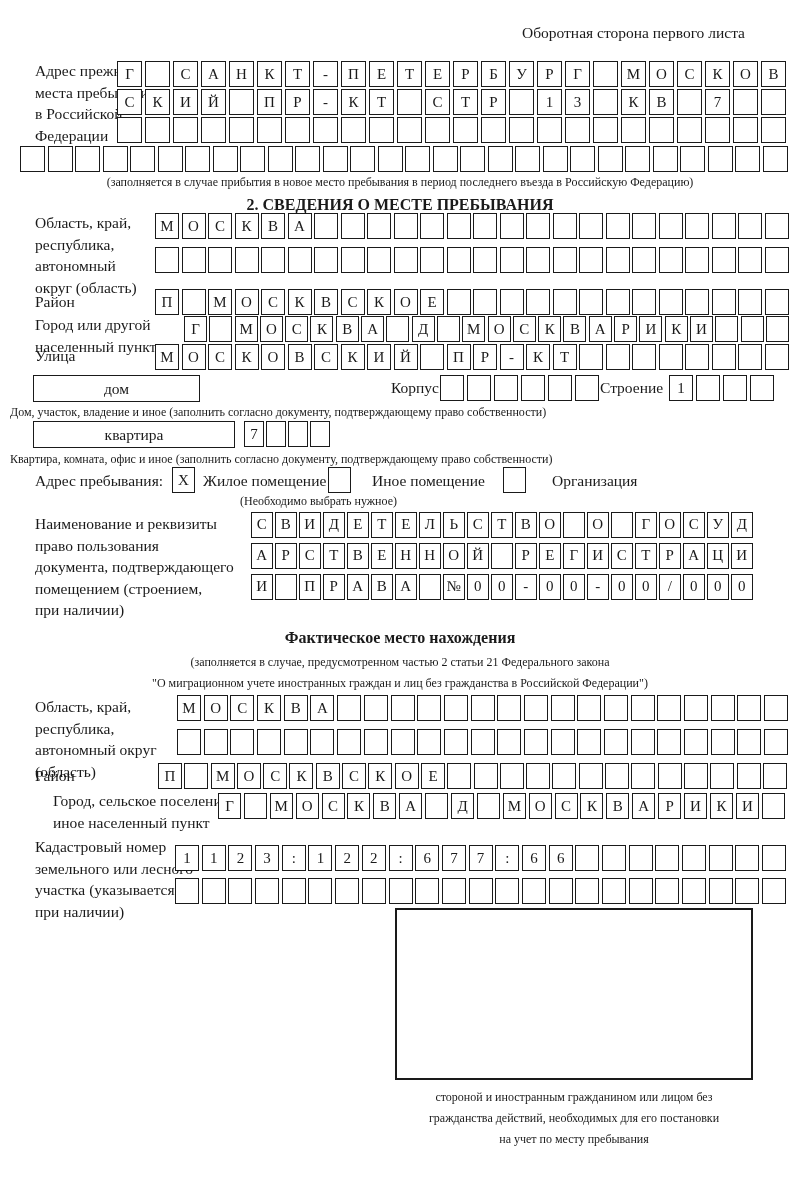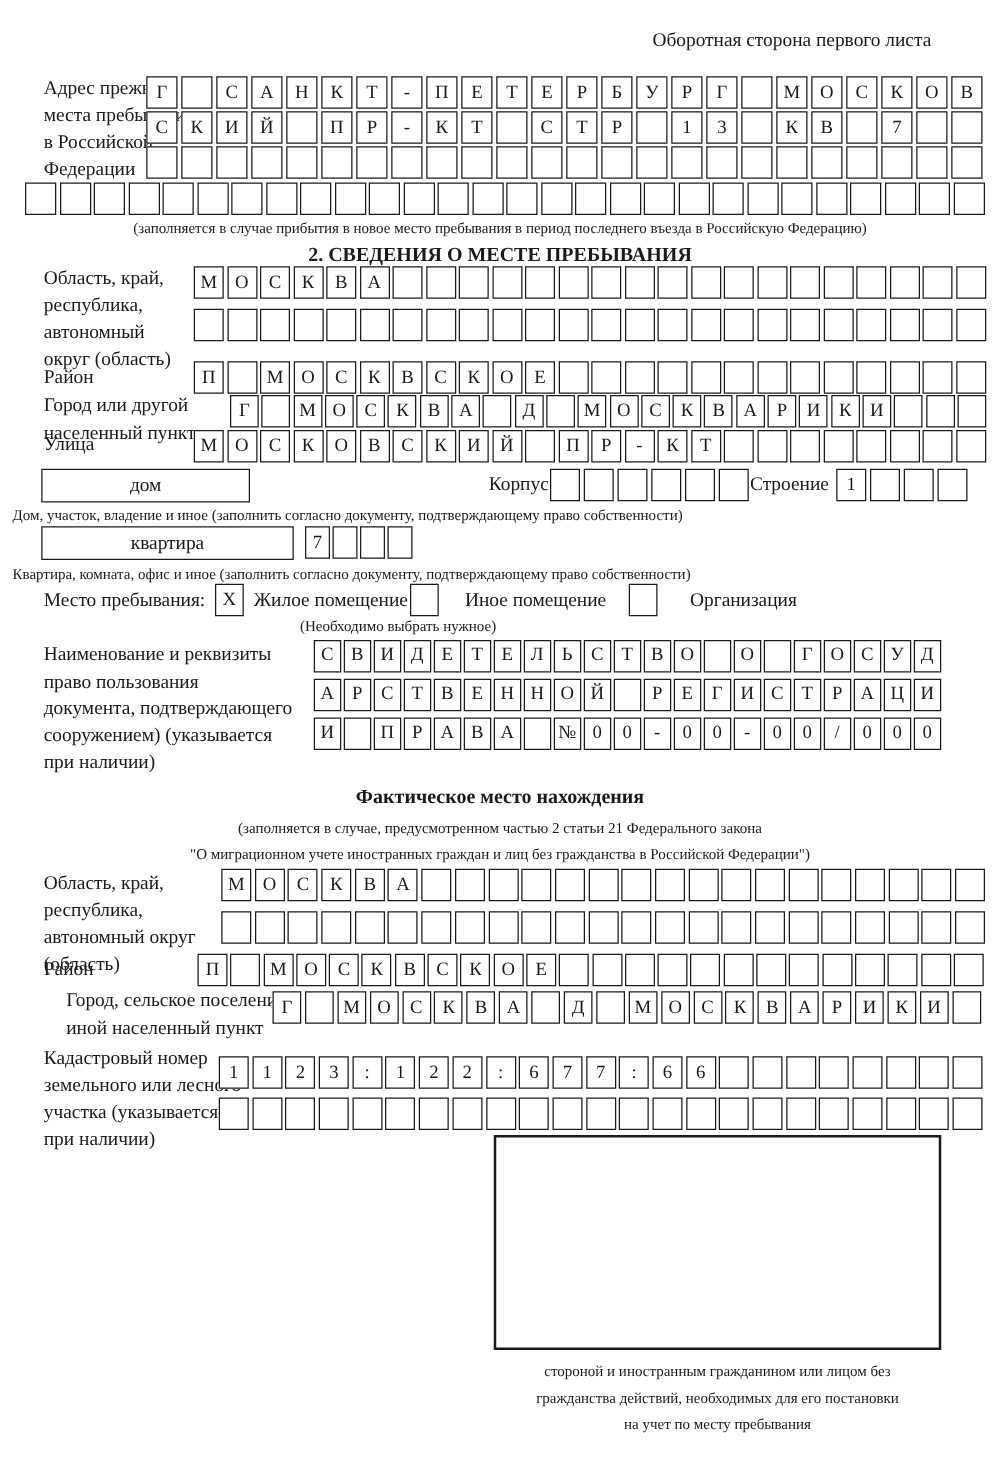--- a/index.html
+++ b/index.html
@@ -85,34 +85,34 @@
   <div class="abs lbl" style="left:391px;top:377px;">Корпус</div>
   <div class="abs cellrow cr-kor" style="left:440px;top:375px;"><span class="cell"></span><span class="cell"></span><span class="cell"></span><span class="cell"></span><span class="cell"></span><span class="cell"></span></div>
   <div class="abs lbl" style="left:600px;top:377px;">Строение</div>
   <div class="abs cellrow cr-kor" style="left:669px;top:375px;"><span class="cell">1</span><span class="cell"></span><span class="cell"></span><span class="cell"></span></div>
   <div class="abs cap" style="left:10px;top:405px;">Дом, участок, владение и иное (заполнить согласно документу, подтверждающему право собственности)</div>
 
   <div class="abs widebox" style="left:33px;top:421px;width:202px;">квартира</div>
   <div class="abs cellrow cr-sm" style="left:244px;top:421px;"><span class="cell">7</span><span class="cell"></span><span class="cell"></span><span class="cell"></span></div>
   <div class="abs cap" style="left:10px;top:452px;">Квартира, комната, офис и иное (заполнить согласно документу, подтверждающему право собственности)</div>
 
-  <div class="abs lbl" style="left:35px;top:470px;">Место пребывания:</div>
+  <div class="abs lbl" style="left:35px;top:470px;">Адрес пребывания:</div>
   <span class="abs checkbox" style="left:172px;top:467px;">X</span>
   <div class="abs lbl" style="left:203px;top:470px;">Жилое помещение</div>
   <span class="abs checkbox" style="left:328px;top:467px;"></span>
   <div class="abs lbl" style="left:372px;top:470px;">Иное помещение</div>
   <span class="abs checkbox" style="left:503px;top:467px;"></span>
   <div class="abs lbl" style="left:552px;top:470px;">Организация</div>
   <div class="abs cap" style="left:240px;top:494px;">(Необходимо выбрать нужное)</div>
 
   <div class="abs lbl" style="left:35px;top:513px;">
     <div>Наименование и реквизиты</div>
     <div>право пользования</div>
     <div>документа, подтверждающего</div>
-    <div>сооружением) (указывается</div>
+    <div>помещением (строением,</div>
     <div>при наличии)</div>
   </div>
   <div class="abs cellrow cr-doc" style="left:251px;top:512px;"><span class="cell">С</span><span class="cell">В</span><span class="cell">И</span><span class="cell">Д</span><span class="cell">Е</span><span class="cell">Т</span><span class="cell">Е</span><span class="cell">Л</span><span class="cell">Ь</span><span class="cell">С</span><span class="cell">Т</span><span class="cell">В</span><span class="cell">О</span><span class="cell"></span><span class="cell">О</span><span class="cell"></span><span class="cell">Г</span><span class="cell">О</span><span class="cell">С</span><span class="cell">У</span><span class="cell">Д</span></div>
   <div class="abs cellrow cr-doc" style="left:251px;top:543px;"><span class="cell">А</span><span class="cell">Р</span><span class="cell">С</span><span class="cell">Т</span><span class="cell">В</span><span class="cell">Е</span><span class="cell">Н</span><span class="cell">Н</span><span class="cell">О</span><span class="cell">Й</span><span class="cell"></span><span class="cell">Р</span><span class="cell">Е</span><span class="cell">Г</span><span class="cell">И</span><span class="cell">С</span><span class="cell">Т</span><span class="cell">Р</span><span class="cell">А</span><span class="cell">Ц</span><span class="cell">И</span></div>
   <div class="abs cellrow cr-doc" style="left:251px;top:574px;"><span class="cell">И</span><span class="cell"></span><span class="cell">П</span><span class="cell">Р</span><span class="cell">А</span><span class="cell">В</span><span class="cell">А</span><span class="cell"></span><span class="cell">№</span><span class="cell">0</span><span class="cell">0</span><span class="cell">-</span><span class="cell">0</span><span class="cell">0</span><span class="cell">-</span><span class="cell">0</span><span class="cell">0</span><span class="cell">/</span><span class="cell">0</span><span class="cell">0</span><span class="cell">0</span></div>
 
   <div class="abs bold center" style="left:0;top:629px;width:800px;font-size:16px;">Фактическое место нахождения</div>
   <div class="abs cap center" style="left:0;top:655px;width:800px;">(заполняется в случае, предусмотренном частью 2 статьи 21 Федерального закона</div>
   <div class="abs cap center" style="left:0;top:676px;width:800px;">"О миграционном учете иностранных граждан и лиц без гражданства в Российской Федерации")</div>
 
@@ -123,21 +123,21 @@
     <div>(область)</div>
   </div>
   <div class="abs cellrow cr-fakt" style="left:177px;top:695px;"><span class="cell">М</span><span class="cell">О</span><span class="cell">С</span><span class="cell">К</span><span class="cell">В</span><span class="cell">А</span><span class="cell"></span><span class="cell"></span><span class="cell"></span><span class="cell"></span><span class="cell"></span><span class="cell"></span><span class="cell"></span><span class="cell"></span><span class="cell"></span><span class="cell"></span><span class="cell"></span><span class="cell"></span><span class="cell"></span><span class="cell"></span><span class="cell"></span><span class="cell"></span><span class="cell"></span></div>
   <div class="abs cellrow cr-fakt" style="left:177px;top:729px;"><span class="cell"></span><span class="cell"></span><span class="cell"></span><span class="cell"></span><span class="cell"></span><span class="cell"></span><span class="cell"></span><span class="cell"></span><span class="cell"></span><span class="cell"></span><span class="cell"></span><span class="cell"></span><span class="cell"></span><span class="cell"></span><span class="cell"></span><span class="cell"></span><span class="cell"></span><span class="cell"></span><span class="cell"></span><span class="cell"></span><span class="cell"></span><span class="cell"></span><span class="cell"></span></div>
 
   <div class="abs lbl" style="left:35px;top:765px;">Район</div>
   <div class="abs cellrow cr-frn" style="left:158px;top:763px;"><span class="cell">П</span><span class="cell"></span><span class="cell">М</span><span class="cell">О</span><span class="cell">С</span><span class="cell">К</span><span class="cell">В</span><span class="cell">С</span><span class="cell">К</span><span class="cell">О</span><span class="cell">Е</span><span class="cell"></span><span class="cell"></span><span class="cell"></span><span class="cell"></span><span class="cell"></span><span class="cell"></span><span class="cell"></span><span class="cell"></span><span class="cell"></span><span class="cell"></span><span class="cell"></span><span class="cell"></span><span class="cell"></span></div>
 
   <div class="abs lbl" style="left:35px;top:790px;margin-left:18px;">
     <div>Город, сельское поселение,</div>
-    <div>иной населенный пункт</div>
+    <div>иное населенный пункт</div>
   </div>
   <div class="abs cellrow cr-fgor" style="left:218px;top:793px;"><span class="cell">Г</span><span class="cell"></span><span class="cell">М</span><span class="cell">О</span><span class="cell">С</span><span class="cell">К</span><span class="cell">В</span><span class="cell">А</span><span class="cell"></span><span class="cell">Д</span><span class="cell"></span><span class="cell">М</span><span class="cell">О</span><span class="cell">С</span><span class="cell">К</span><span class="cell">В</span><span class="cell">А</span><span class="cell">Р</span><span class="cell">И</span><span class="cell">К</span><span class="cell">И</span><span class="cell"></span></div>
 
   <div class="abs lbl" style="left:35px;top:836px;">
     <div>Кадастровый номер</div>
     <div>земельного или лесного</div>
     <div>участка (указывается</div>
     <div>при наличии)</div>
   </div>
   <div class="abs cellrow cr-fakt" style="left:175px;top:845px;"><span class="cell">1</span><span class="cell">1</span><span class="cell">2</span><span class="cell">3</span><span class="cell">:</span><span class="cell">1</span><span class="cell">2</span><span class="cell">2</span><span class="cell">:</span><span class="cell">6</span><span class="cell">7</span><span class="cell">7</span><span class="cell">:</span><span class="cell">6</span><span class="cell">6</span><span class="cell"></span><span class="cell"></span><span class="cell"></span><span class="cell"></span><span class="cell"></span><span class="cell"></span><span class="cell"></span><span class="cell"></span></div>

